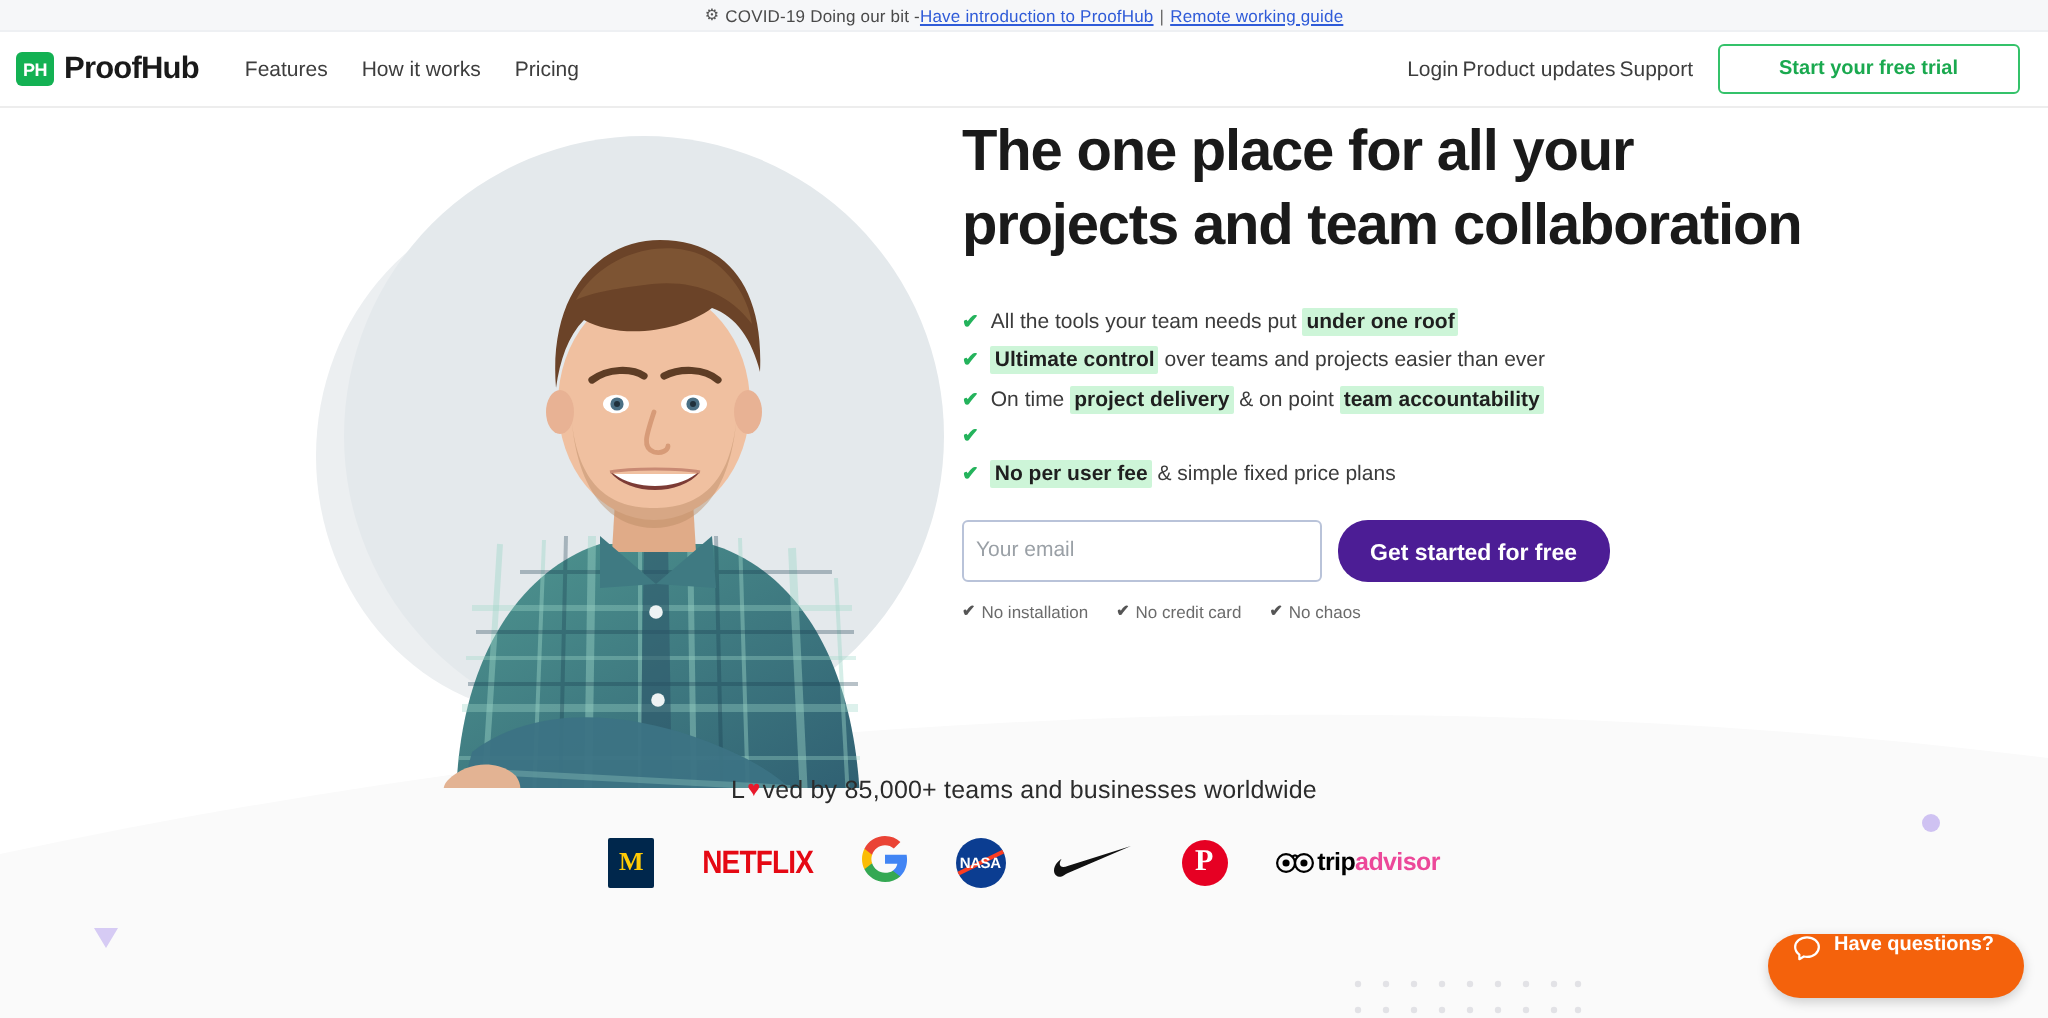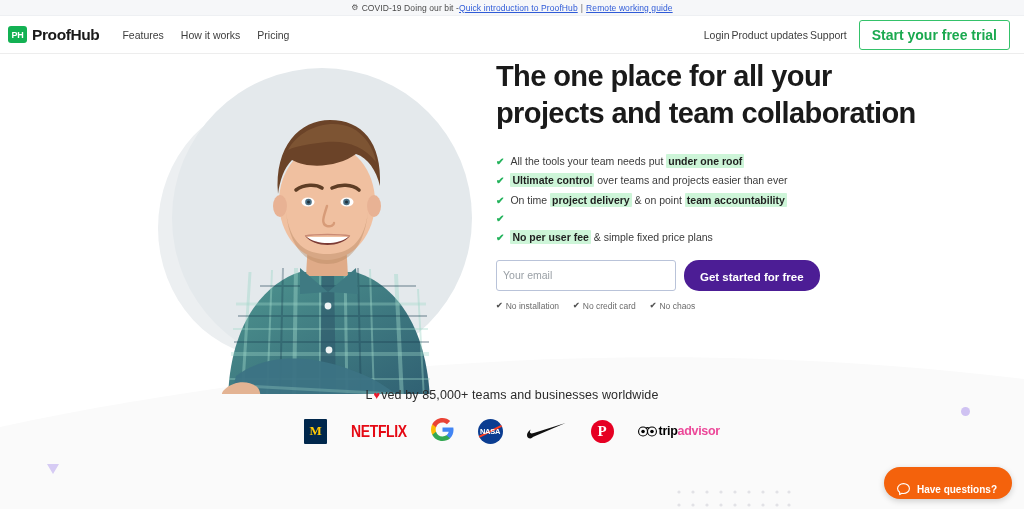--- a/index.html
+++ b/index.html
@@ -44,22 +44,22 @@
   .nav-left { display: flex; align-items: center; gap: 17px; margin-left: 23px; }
   .nav-left a, .nav-right a {
     font-size: 10.5px; color: #3d3d3d; text-decoration: none; white-space: nowrap;
   }
   .spacer { flex: 1; }
   .nav-right { display: flex; align-items: center; gap: 2px; }
   .trial-btn {
     margin-left: 10px;
     border: 1px solid #34c26a; border-radius: 3px;
     color: #1aa94f; background: #ffffff;
-    font-size: 14px; font-weight: bold;
-    padding: 6px 12px; white-space: nowrap; cursor: pointer;
+    font-size: 10px; font-weight: bold;
+    padding: 6px 30px; white-space: nowrap; cursor: pointer;
   }
 
   
   .hero { position: absolute; top: 54px; left: 0; width: 1024px; height: 455px; }
 
   
   .curve {
     position: absolute; left: 0; bottom: 0; width: 1024px; height: 160px;
     z-index: 1;
   }
@@ -75,21 +75,21 @@
   .blob {
     position: absolute; left: 22px; top: 14px; width: 300px; height: 300px;
     background: #e4e9ec; border-radius: 50%;
   }
   .blob2 {
     position: absolute; left: 8px; top: 44px; width: 240px; height: 260px;
     background: #eceff1; border-radius: 50% 46% 44% 50%;
   }
 
   
-  .hero-copy { position: absolute; left: 496px; top: 0; width: 440px; z-index: 5; }
+  .hero-copy { position: absolute; left: 481px; top: 0; width: 440px; z-index: 5; }
   .headline {
     font-size: 29px; font-weight: bold; color: #1a1a1a;
     line-height: 1.27; letter-spacing: -.6px; margin-top: 4px;
   }
   .bullets { margin-top: 24px; }
   .bullet {
     display: flex; align-items: baseline; gap: 6px;
     font-size: 10.5px; color: #3b3b3b; line-height: 1.1; margin-bottom: 8px;
   }
   .check { color: #24b35c; font-size: 10px; font-weight: bold; line-height: 1; }
@@ -174,36 +174,36 @@
     border-radius: 50%; background: #cfc2f2; z-index: 7;
   }
   .dotgrid {
     position: absolute; left: 676px; top: 488px; width: 116px; height: 22px; z-index: 7;
   }
 
   
   .chat {
     position: absolute; right: 12px; bottom: 10px; height: 32px;
     background: #f4620c; border-radius: 16px;
-    display: flex; align-items: center; gap: 6px;
-    padding: 12px 15px 0 12px; cursor: pointer; z-index: 30;
+    display: flex; align-items: flex-start; gap: 6px;
+    padding: 0 15px 0 12px; cursor: pointer; z-index: 30;
     box-shadow: 0 2px 6px rgba(0,0,0,.18);
     margin-top: 28px;
   }
   .chat-label { color: #ffffff; font-size: 10px; font-weight: bold; white-space: nowrap; }
 </style>
 </head>
 <body>
 
 <div class="page">
 
   <div class="banner">
     <span class="virus-icon">⚙</span>
     <span>COVID-19 Doing our bit - </span>
-    <a href="#">Quick introduction to ProofHub</a>
+    <a href="#">Have introduction to ProofHub</a>
     <span class="sep"> | </span>
     <a href="#">Remote working guide</a>
   </div>
 
   <div class="header">
     <div class="brand">
       <div class="brand-mark">PH</div>
       <div class="brand-name">ProofHub</div>
     </div>
 

